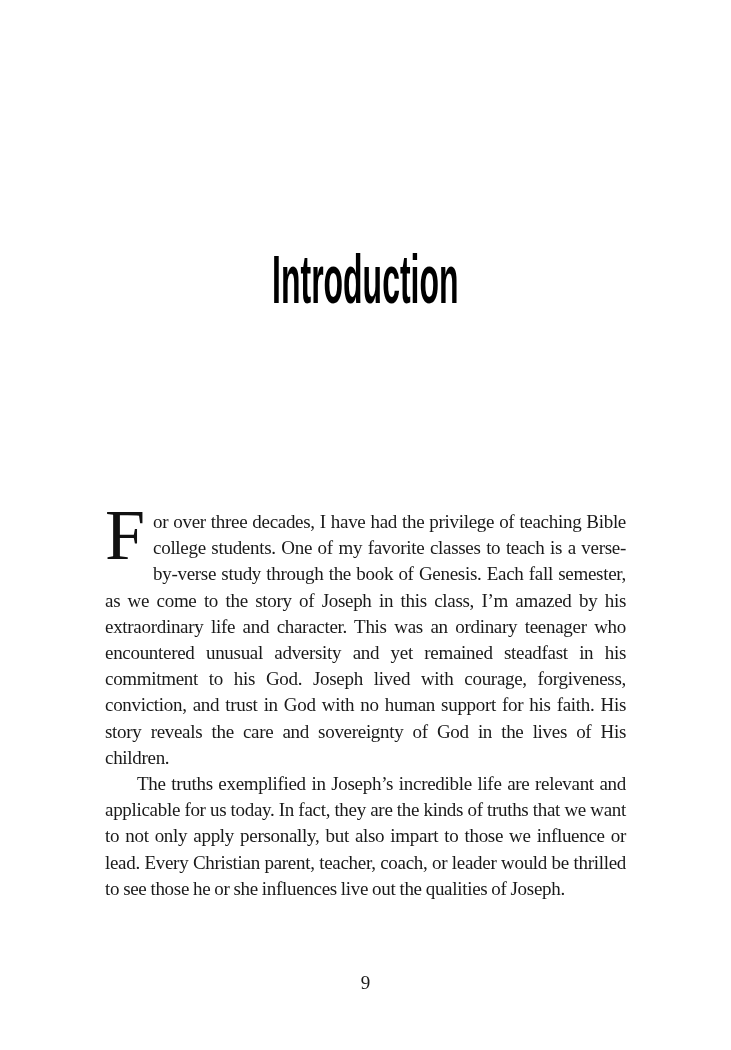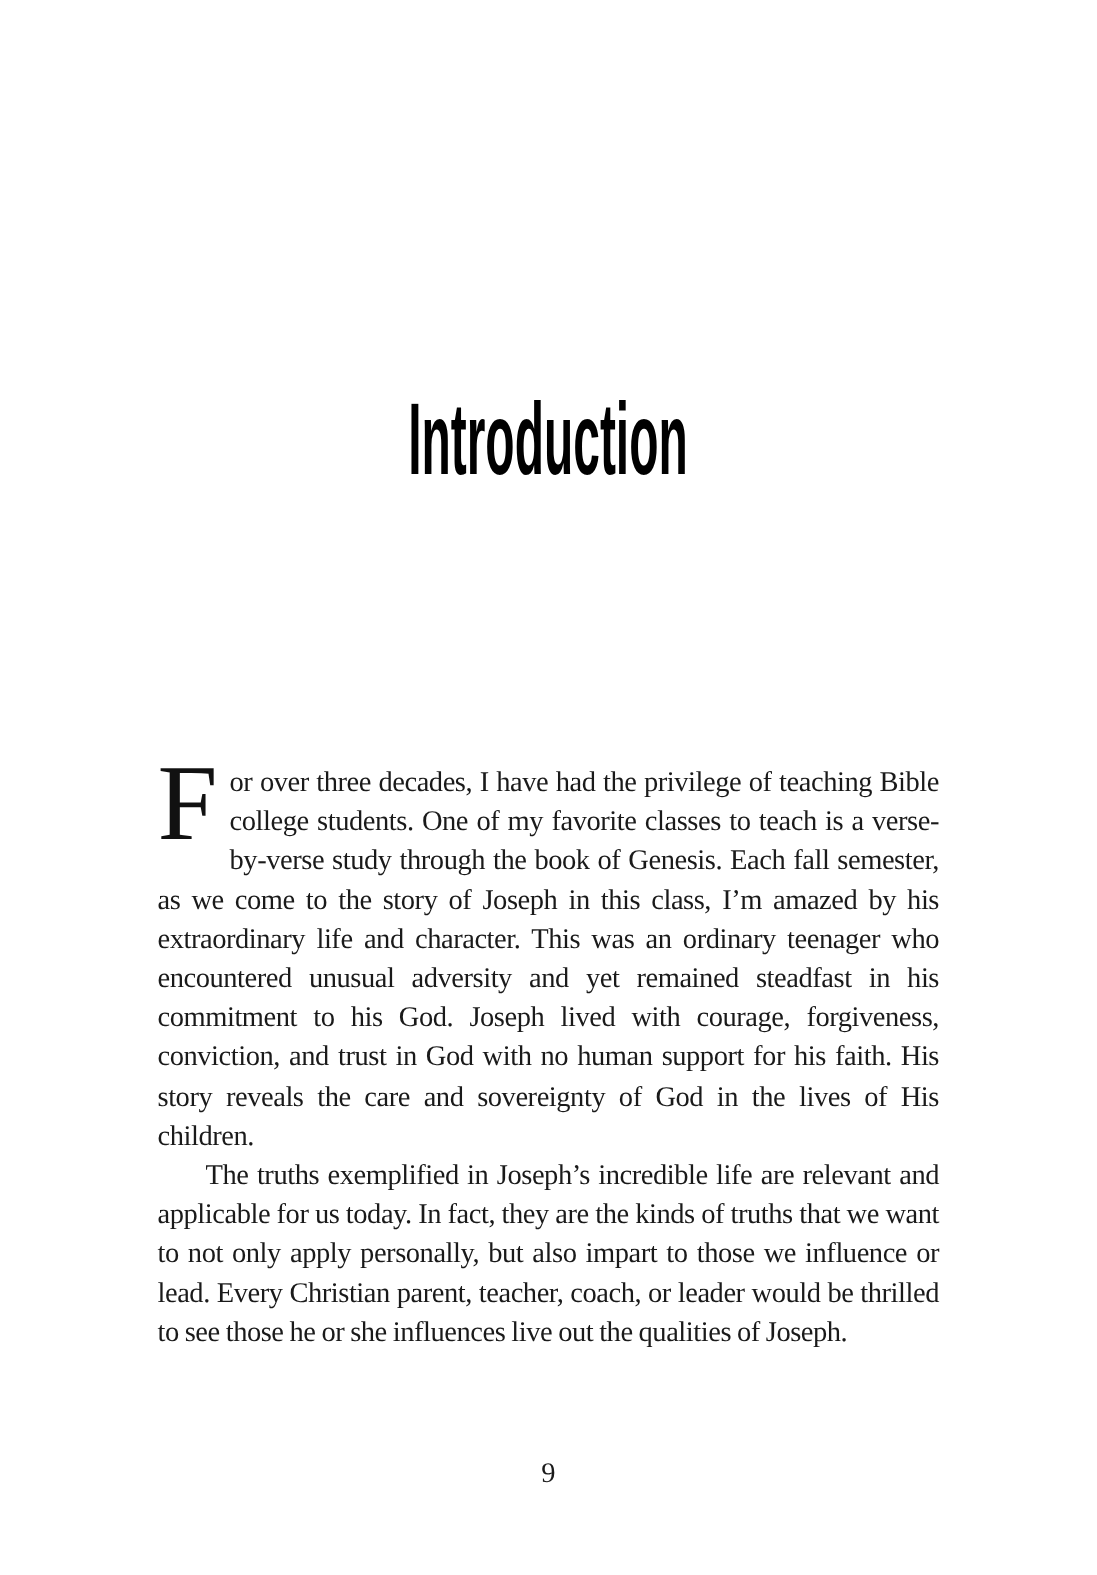--- a/index.html
+++ b/index.html
@@ -11,21 +11,21 @@
     position: relative;
     width: 731px;
     height: 1050px;
     background: #ffffff;
     overflow: hidden;
     font-family: "Liberation Serif", serif;
     color: #161616;
   }
   .chapter-title {
     position: absolute;
-    top: 259px;
+    top: 245px;
     left: 0;
     right: 0;
     margin: 0;
     text-align: center;
     white-space: nowrap;
   }
   .chapter-title .title-inner {
     display: inline-block;
     font-family: "Liberation Sans", sans-serif;
     font-weight: 700;

